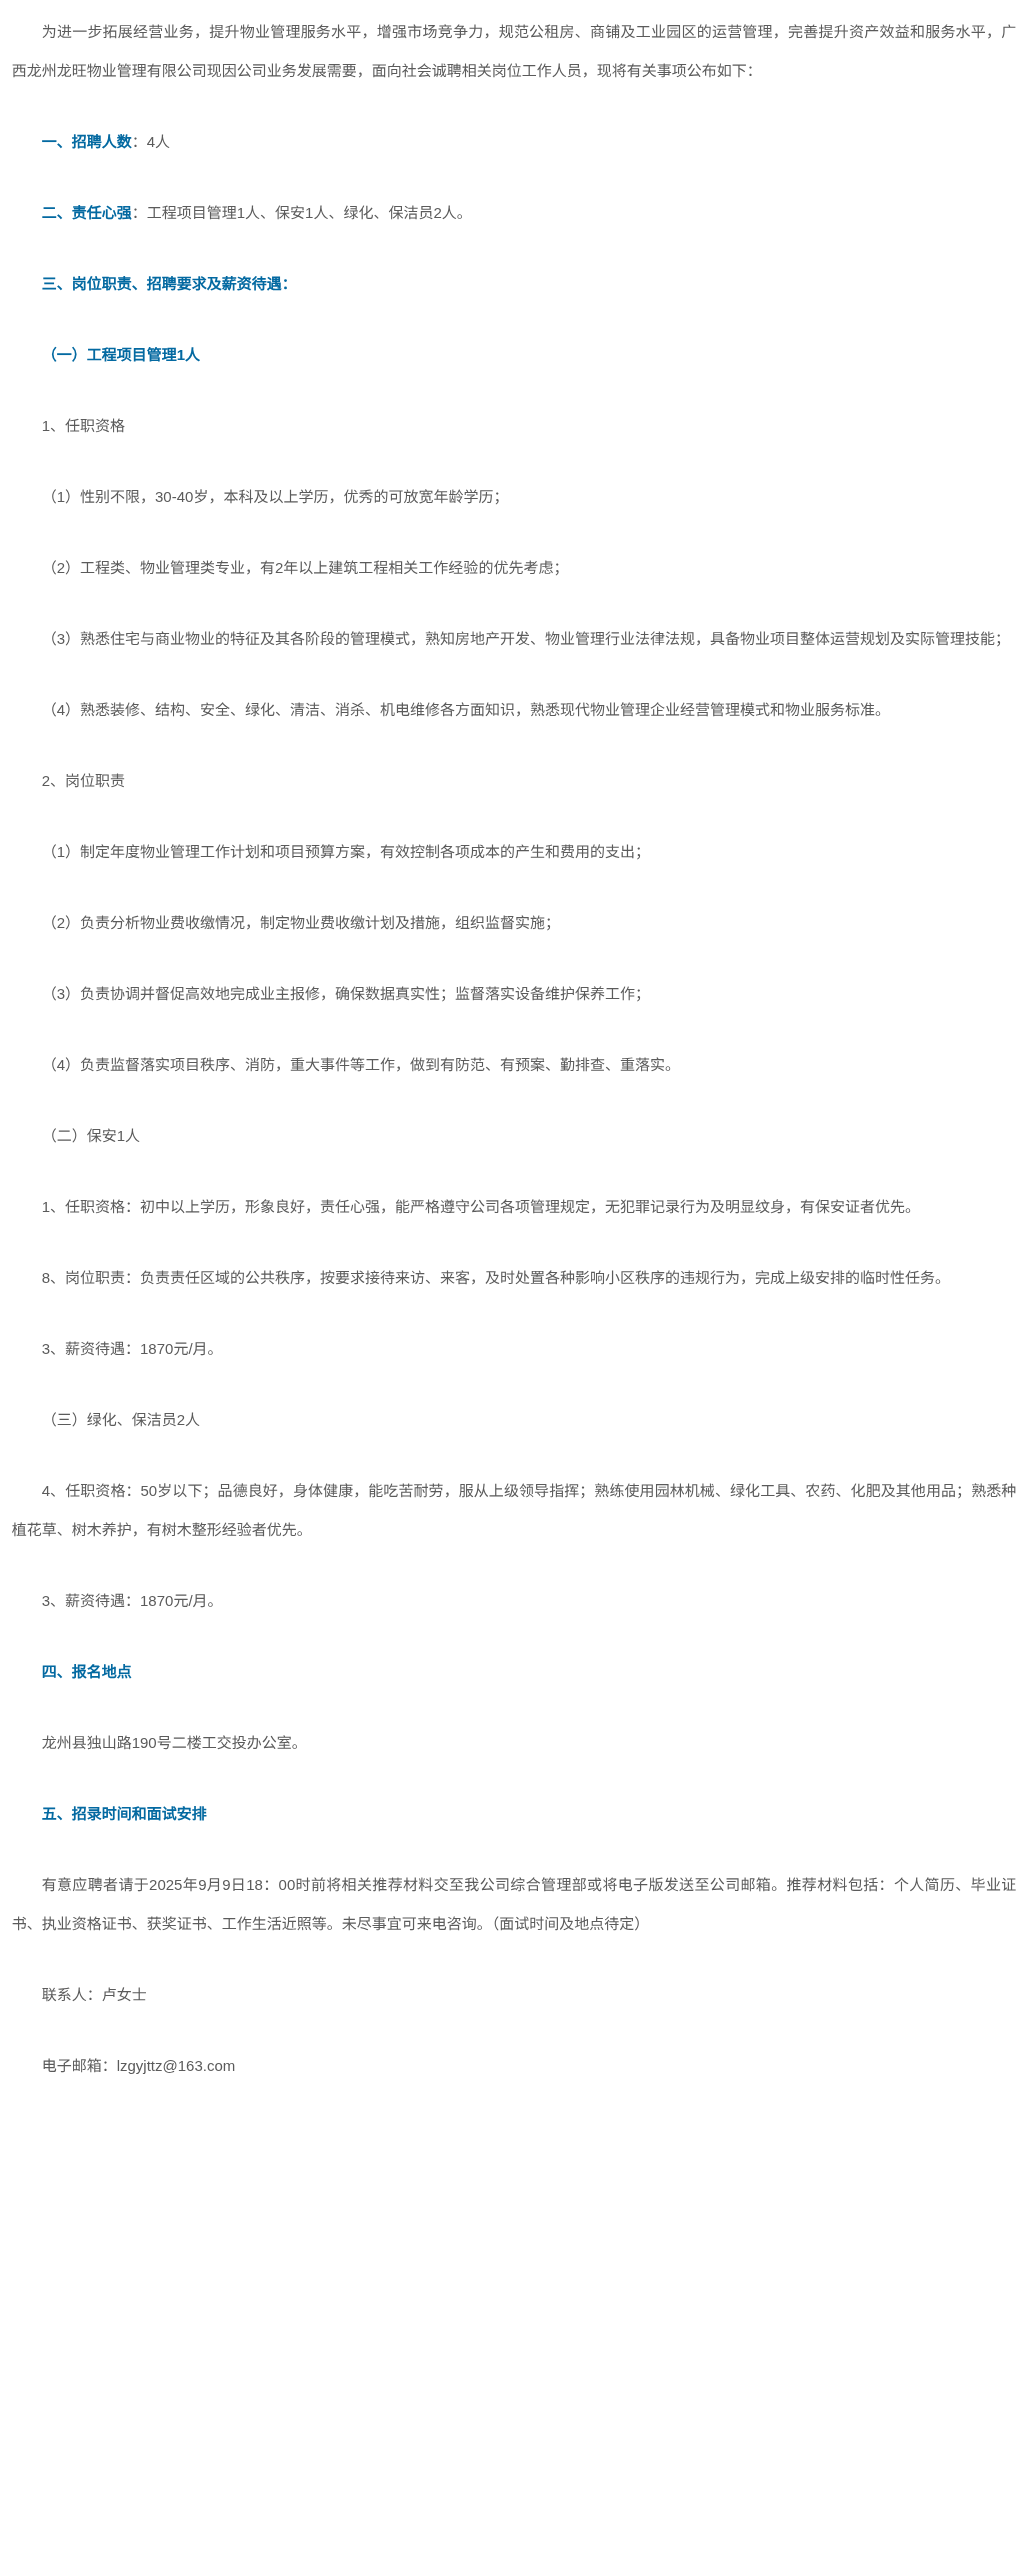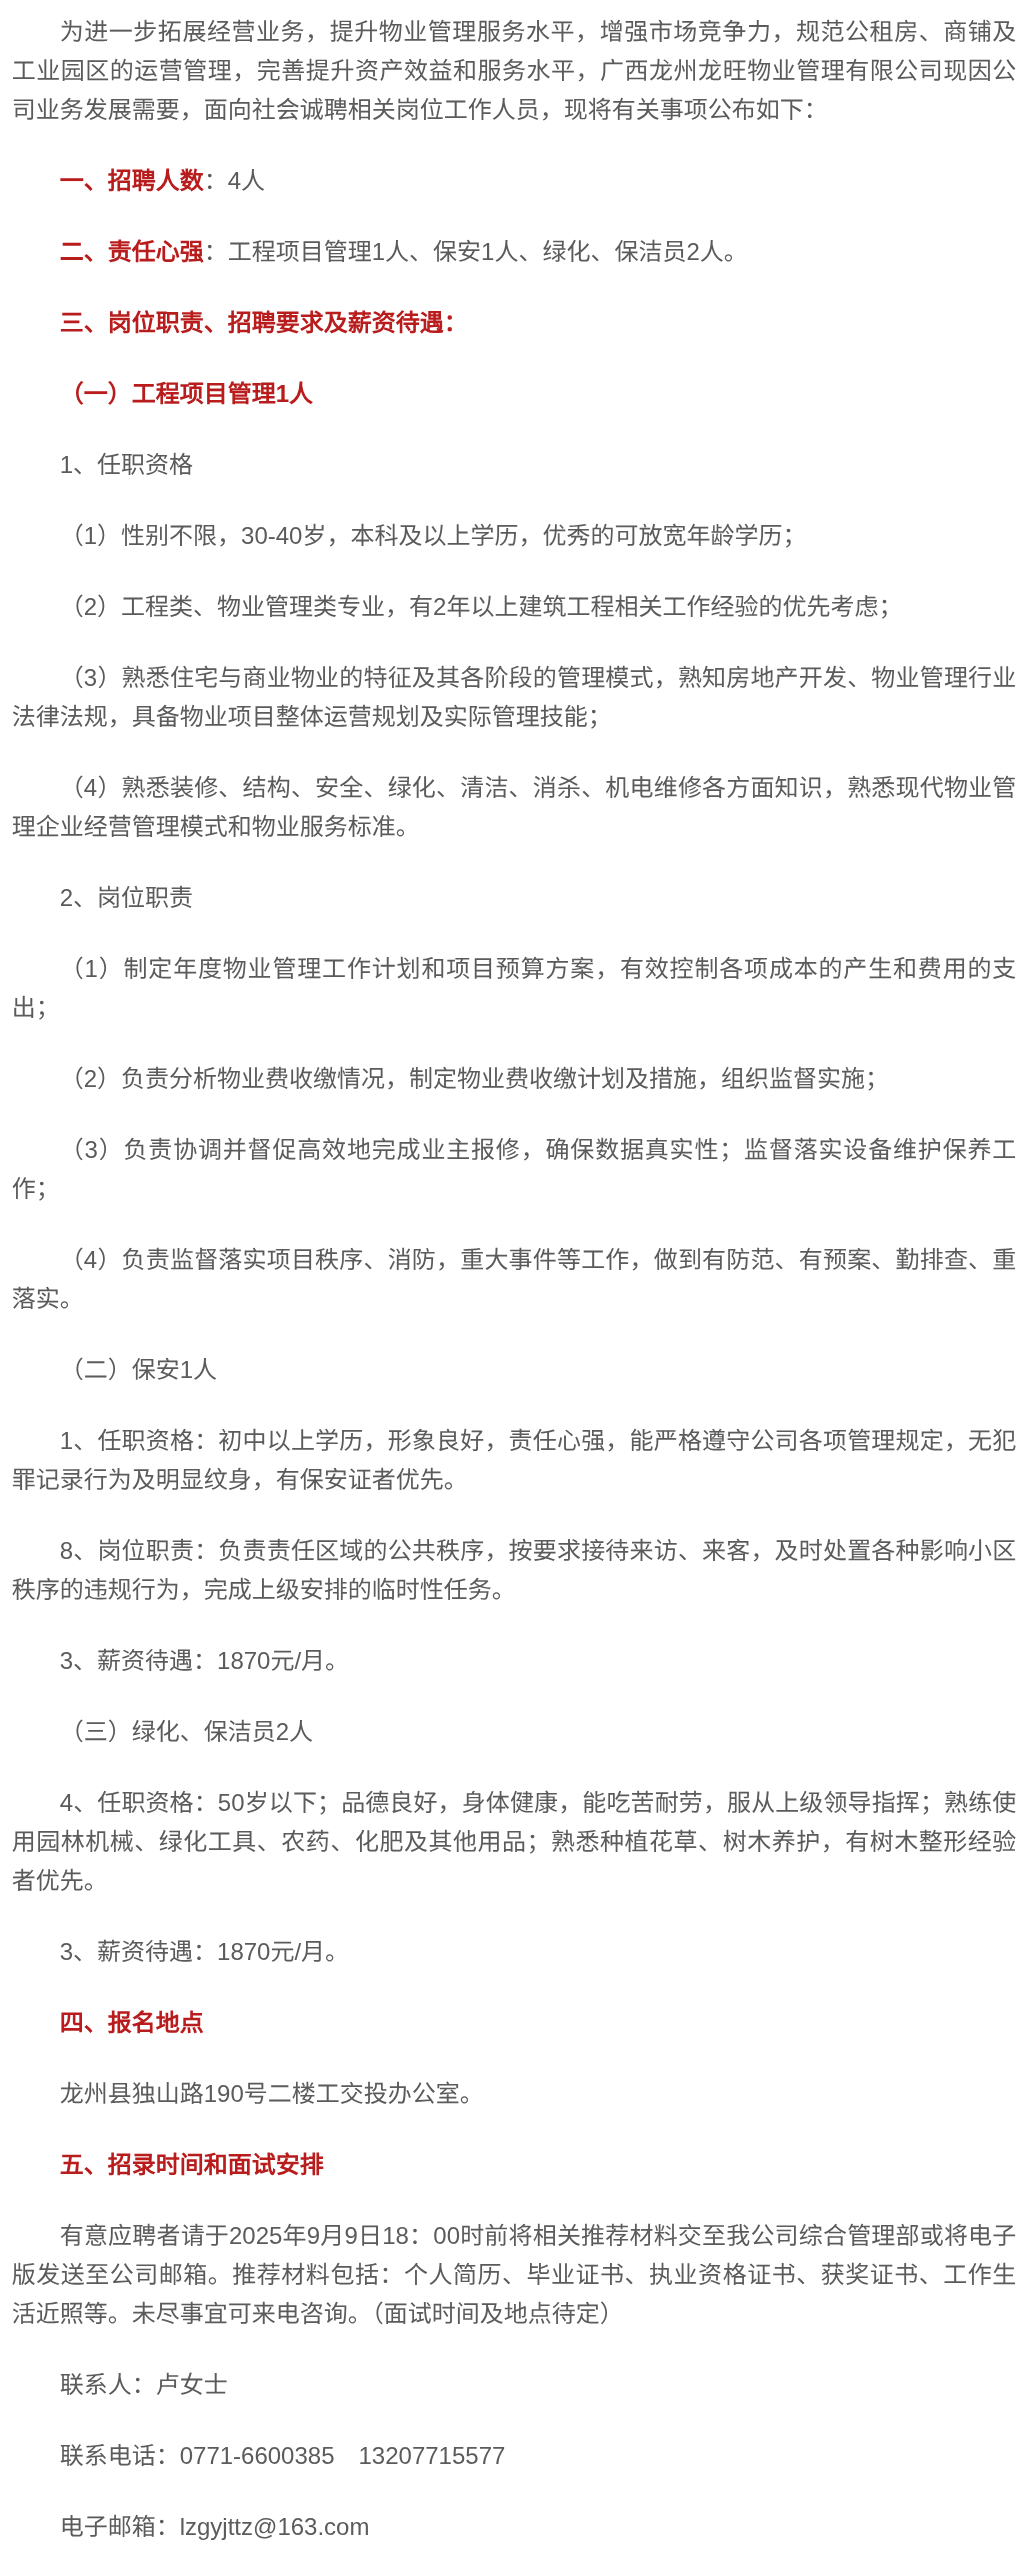--- a/index.html
+++ b/index.html
@@ -10,31 +10,31 @@
     width: 1029px;
     min-height: 2576px;
     background: #ffffff;
     font-family: "Liberation Sans", sans-serif;
   }
   .doc {
     padding: 11.7px 12.7px 39px 11.7px;
   }
   .para {
     margin: 0 0 32px 0;
-    font-size: 24px;
+    font-size: 15px;
     line-height: 39px;
     color: #5b5b5b;
     font-weight: 400;
     text-align: justify;
     text-indent: 2em;
     word-break: break-word;
   }
   .para strong {
     font-weight: 700;
-    color: #b91c1c;
+    color: #0369a1;
   }
 </style>
 </head>
 <body>
 
 <div class="doc">
     <p class="para"><span>为进一步拓展经营业务，提升物业管理服务水平，增强市场竞争力，规范公租房、商铺及工业园区的运营管理，完善提升资产效益和服务水平，广西龙州龙旺物业管理有限公司现因公司业务发展需要，面向社会诚聘相关岗位工作人员，现将有关事项公布如下：</span></p>
     <p class="para"><strong>一、招聘人数</strong><span>：4人</span></p>
     <p class="para"><strong>二、责任心强</strong><span>：工程项目管理1人、保安1人、绿化、保洁员2人。</span></p>
     <p class="para"><strong>三、岗位职责、招聘要求及薪资待遇：</strong></p>
@@ -54,16 +54,15 @@
     <p class="para"><span>8、岗位职责：负责责任区域的公共秩序，按要求接待来访、来客，及时处置各种影响小区秩序的违规行为，完成上级安排的临时性任务。</span></p>
     <p class="para"><span>3、薪资待遇：1870元/月。</span></p>
     <p class="para"><span>（三）绿化、保洁员2人</span></p>
     <p class="para"><span>4、任职资格：50岁以下；品德良好，身体健康，能吃苦耐劳，服从上级领导指挥；熟练使用园林机械、绿化工具、农药、化肥及其他用品；熟悉种植花草、树木养护，有树木整形经验者优先。</span></p>
     <p class="para"><span>3、薪资待遇：1870元/月。</span></p>
     <p class="para"><strong>四、报名地点</strong></p>
     <p class="para"><span>龙州县独山路190号二楼工交投办公室。</span></p>
     <p class="para"><strong>五、招录时间和面试安排</strong></p>
     <p class="para"><span>有意应聘者请于2025年9月9日18：00时前将相关推荐材料交至我公司综合管理部或将电子版发送至公司邮箱。推荐材料包括：个人简历、毕业证书、执业资格证书、获奖证书、工作生活近照等。未尽事宜可来电咨询。（面试时间及地点待定）</span></p>
     <p class="para"><span>联系人：卢女士</span></p>
-    <p class="para"><span>联系电话：0771-6600385　13207715577</span></p>
     <p class="para"><span>电子邮箱：lzgyjttz@163.com</span></p>
   </div>
 
 
 </body></html>

